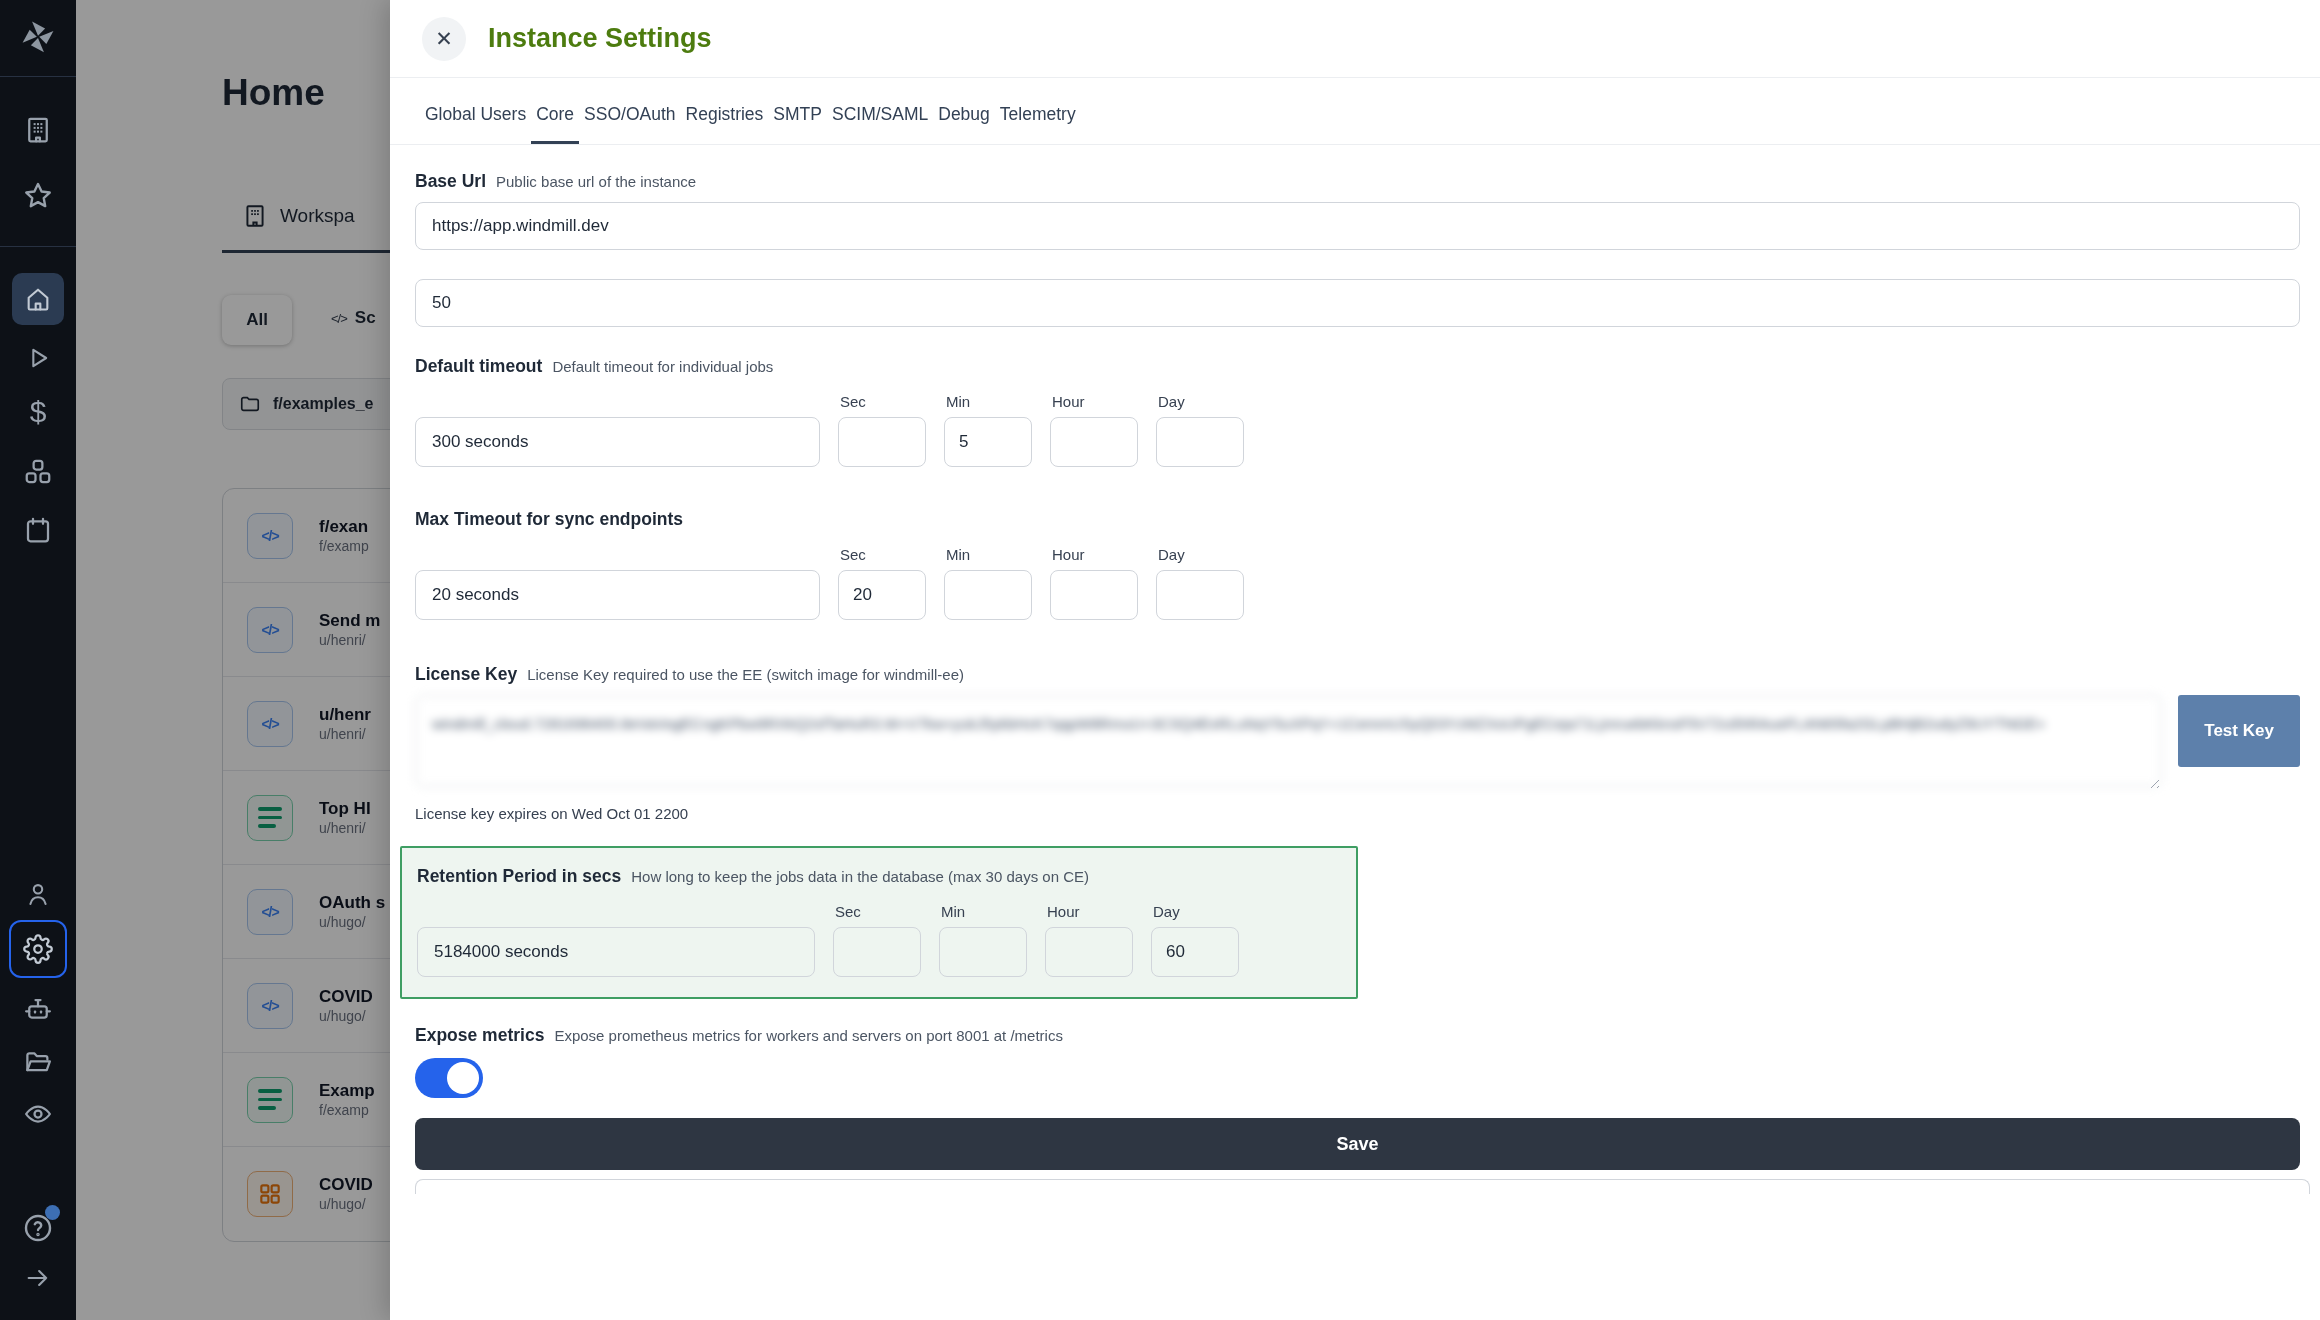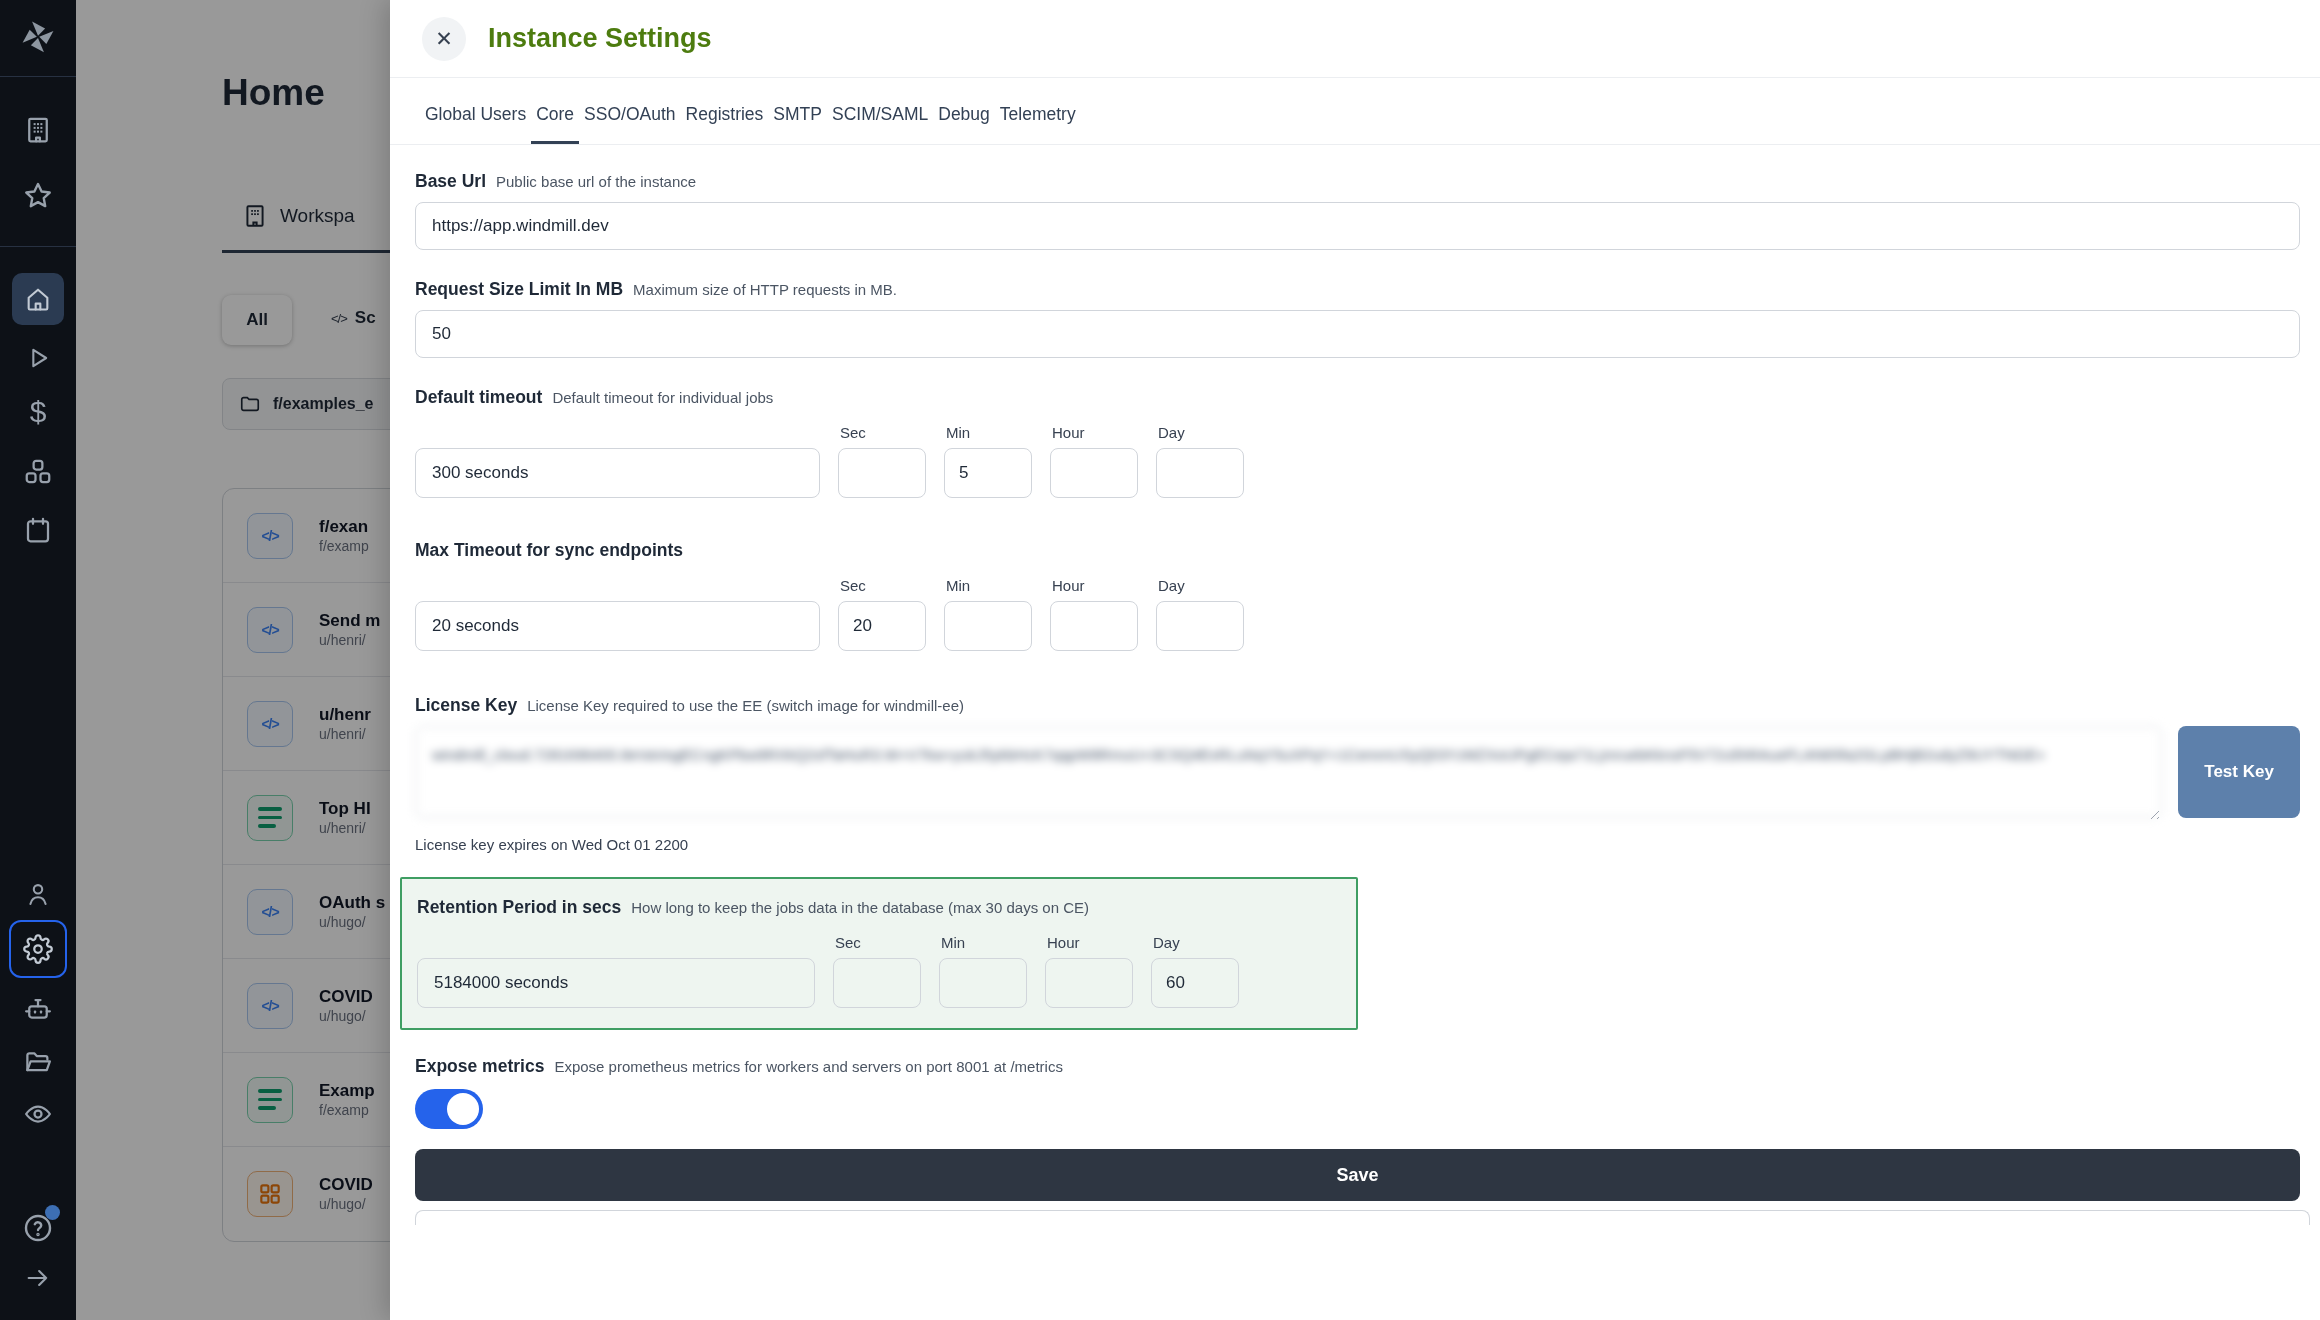--- a/index.html
+++ b/index.html
@@ -61,21 +61,21 @@
   .dur-row{display:flex;align-items:flex-end;gap:0;}
   .dur-main{width:405px;height:50px;margin-right:18px;border:1px solid #d1d5db;border-radius:8px;padding:0 16px;font-size:17px;color:#1f2937;font-family:"Liberation Sans",sans-serif;background:transparent;outline:none;}
   .dur-box{width:88px;margin-right:18px;}
   .dur-label{font-size:15px;color:#374151;margin-bottom:7px;padding-left:2px;}
   .dur-input{width:88px;height:50px;border:1px solid #d1d5db;border-radius:8px;padding:0 14px;font-size:17px;color:#1f2937;font-family:"Liberation Sans",sans-serif;background:transparent;outline:none;}
   .license-row{display:flex;align-items:stretch;gap:16px;}
   .license-wrap{position:relative;width:1750px;}
   .license-area{width:100%;height:92px;border:1px solid #d1d5db;border-radius:8px;padding:14px 16px;font-size:15px;color:#475569;font-family:"Liberation Sans",sans-serif;resize:none;outline:none;filter:blur(4px);overflow:hidden;line-height:1.9;word-break:break-all;}
   .resize-corner{position:absolute;right:3px;bottom:3px;width:12px;height:12px;background:
     repeating-linear-gradient(135deg,transparent 0 3px,#9ca3af 3px 4px);clip-path:polygon(100% 0,100% 100%,0 100%);filter:none;}
-  .test-key-btn{width:122px;height:92px;background:var(--test-key);color:#fff;border:none;border-radius:8px;font-size:17px;font-weight:700;cursor:pointer;font-family:"Liberation Sans",sans-serif;}
+  .test-key-btn{width:122px;height:72px;background:var(--test-key);color:#fff;border:none;border-radius:3px;font-size:17px;font-weight:700;cursor:pointer;font-family:"Liberation Sans",sans-serif;}
   .expires{font-size:15px;color:#374151;margin-top:14px;}
   .retention-box{border:2px solid var(--retention-border);background:var(--retention-bg);border-radius:2px;margin-left:-15px;width:958px;padding:18px 20px 20px 15px;margin-bottom:26px;}
   .retention-box .dur-main{width:398px;}
   .toggle{width:68px;height:40px;border-radius:20px;background:var(--accent-blue);position:relative;cursor:pointer;margin-top:12px;}
   .toggle .knob{position:absolute;top:4px;right:4px;width:32px;height:32px;border-radius:50%;background:#fff;}
   .save-btn{display:block;width:100%;height:52px;margin-top:20px;background:var(--save-bg);color:#fff;border:none;border-radius:8px;font-size:18px;font-weight:700;cursor:pointer;font-family:"Liberation Sans",sans-serif;}
   .below-save{height:15px;border:1px solid #d1d5db;border-bottom:none;border-radius:8px 8px 0 0;margin-top:9px;width:calc(100% + 10px);}
 </style>
 </head>
 <body>
@@ -308,24 +308,20 @@
 
     <div class="group">
       <div class="f-label-row">
         <span class="f-label">Base Url</span>
         <span class="f-helper">Public base url of the instance</span>
       </div>
       <input class="text-input" value="https://app.windmill.dev" style="">
     </div>
 
     <div class="group">
-      <div class="f-label-row">
-        <span class="f-label">Request Size Limit In MB</span>
-        <span class="f-helper">Maximum size of HTTP requests in MB.</span>
-      </div>
       <input class="text-input" value="50" style="">
     </div>
 
     <div class="group" style="margin-bottom:42px;">
       <div class="f-label-row" style="margin-bottom:16px;">
         <span class="f-label">Default timeout</span>
         <span class="f-helper">Default timeout for individual jobs</span>
       </div>
       <div class="dur-row">
         <input class="dur-main" value="300 seconds" style="">

